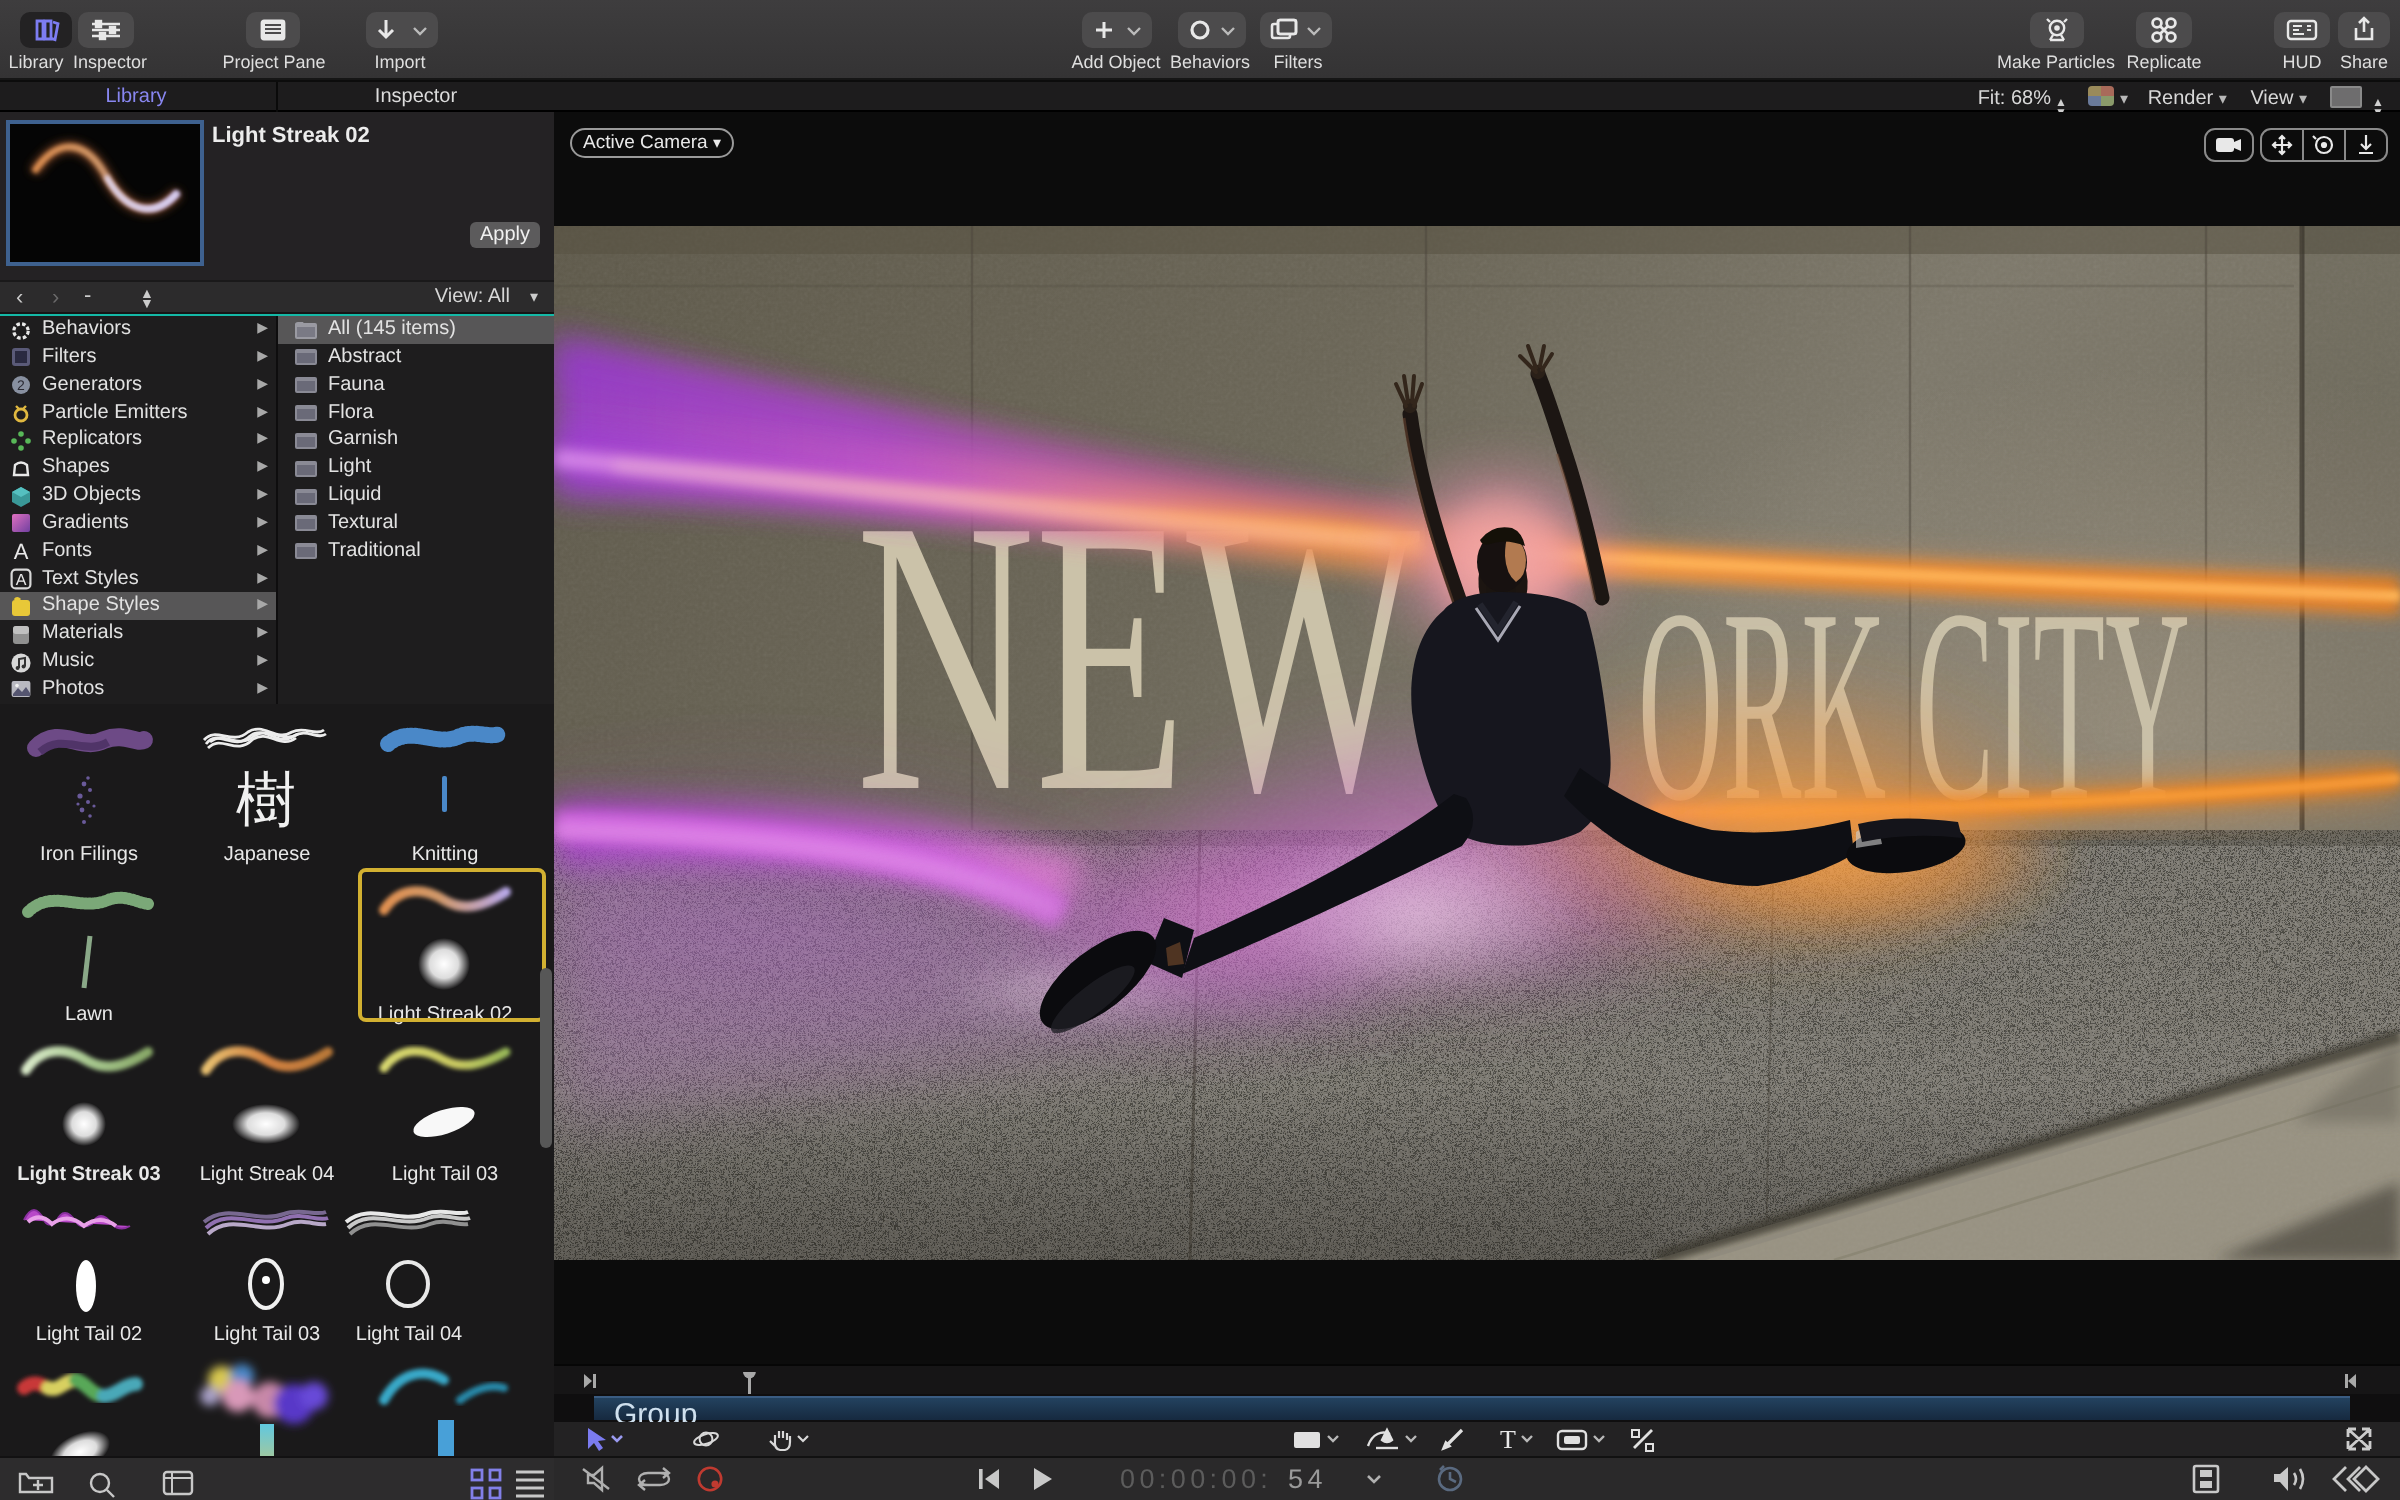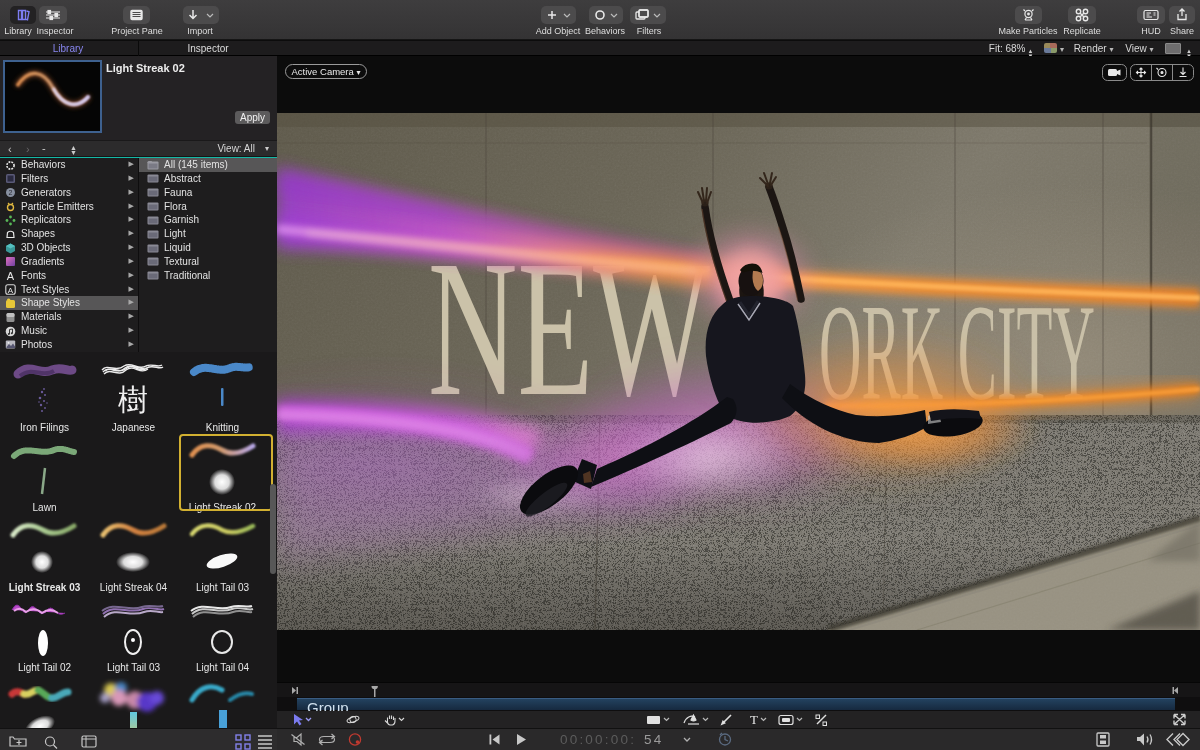--- a/index.html
+++ b/index.html
@@ -546,21 +546,21 @@
         <g fill="none" stroke-width="2">
           <path d="M14 16 C26 5 40 17 54 11 C62 8 70 13 75 11" stroke="#9070b0"></path>
           <path d="M15 19 C27 8 41 20 55 14 C63 11 69 15 74 14" stroke="#b8a8c8"></path>
           <path d="M13 13 C25 3 39 14 53 9 C61 6 69 10 74 8" stroke="#786890"></path>
         </g>
         <ellipse cx="44" cy="44" rx="8" ry="12" fill="none" stroke="#f0f0f0" stroke-width="2"></ellipse>
         <circle cx="44" cy="42" r="2" fill="#ffffff"></circle>
       </svg>
       <div class="clabel">Light Tail 03</div>
     </div>
-    <div class="cell" style="left:178px; top:246px;">
+    <div class="cell" style="left:160px; top:246px;">
       <svg width="89" height="62" viewBox="0 0 89 62">
         <g fill="none" stroke-width="2">
           <path d="M14 16 C26 5 40 17 54 11 C62 8 70 13 75 11" stroke="#c8c8c8"></path>
           <path d="M15 19 C27 8 41 20 55 14 C63 11 69 15 74 14" stroke="#909090"></path>
           <path d="M13 13 C25 3 39 14 53 9 C61 6 69 10 74 8" stroke="#e8e8e8"></path>
         </g>
         <ellipse cx="44" cy="44" rx="10" ry="11" fill="none" stroke="#e8e8e8" stroke-width="2"></ellipse>
       </svg>
       <div class="clabel">Light Tail 04</div>
     </div>

